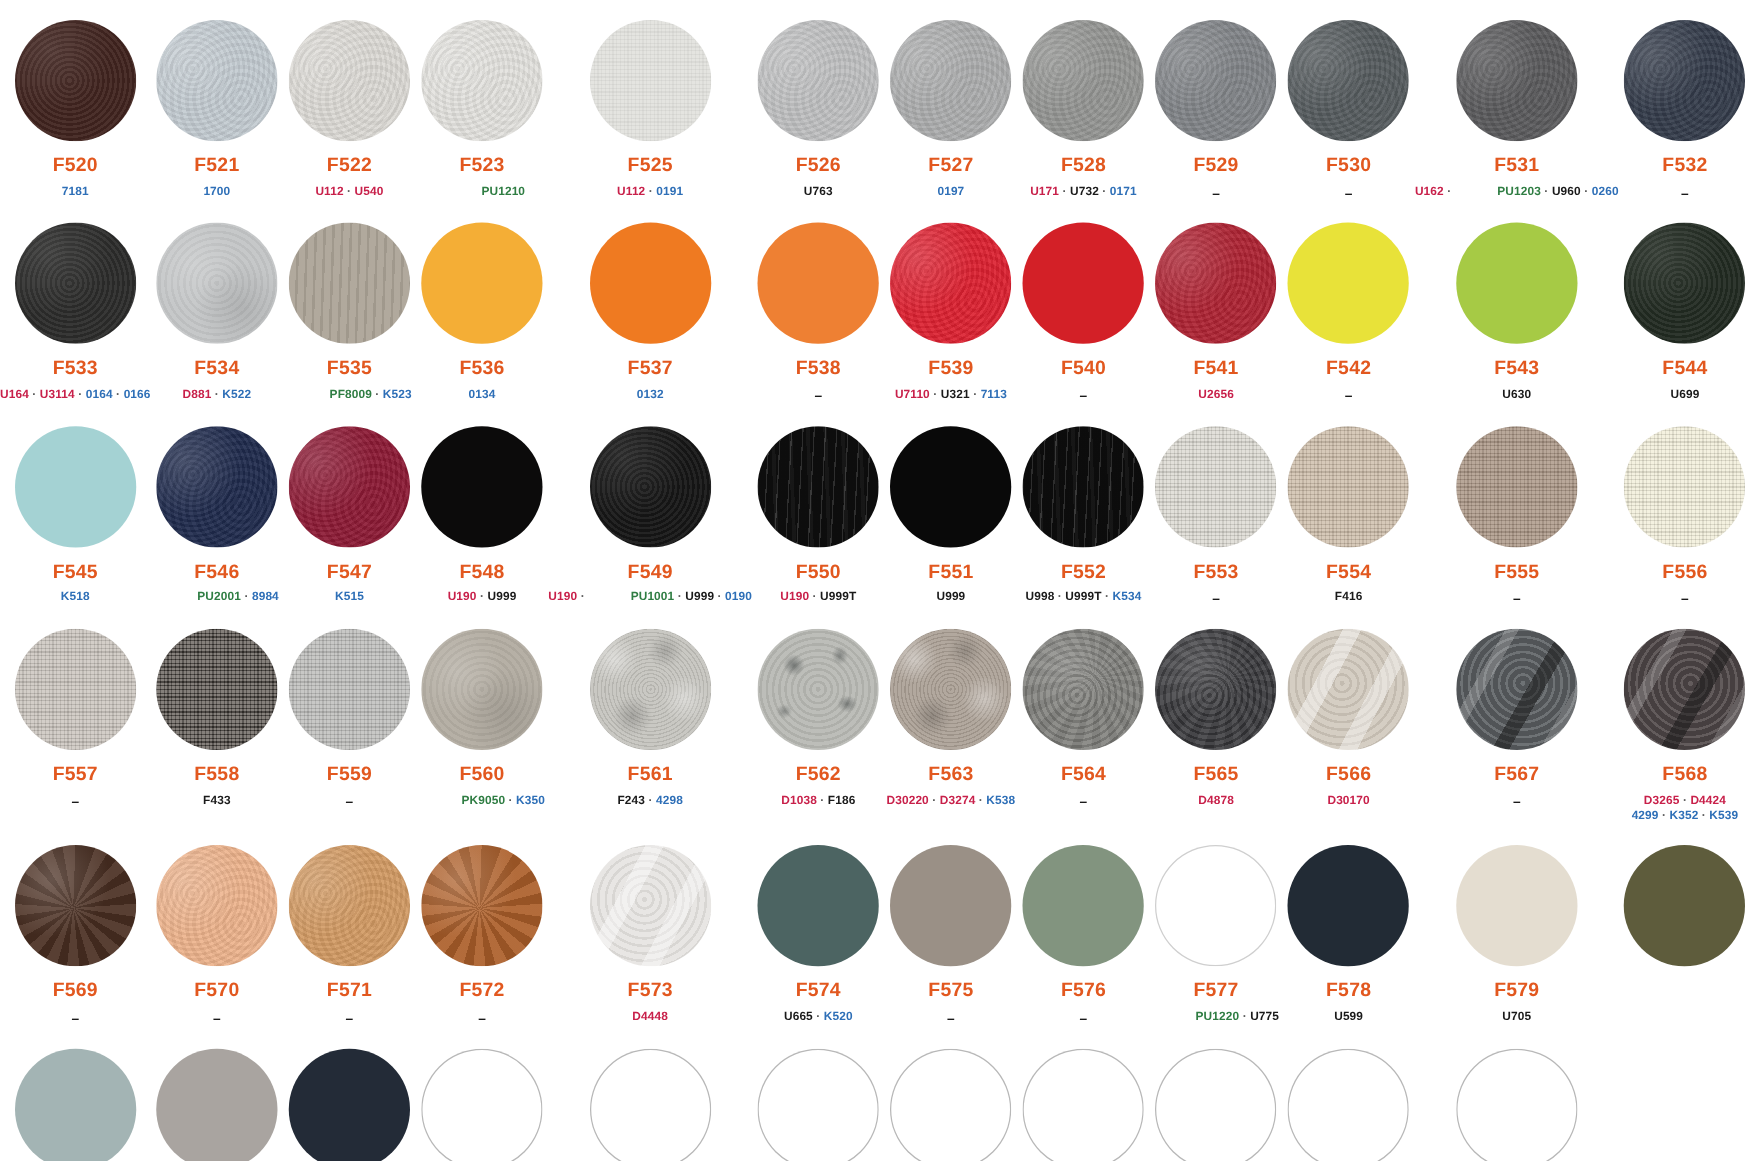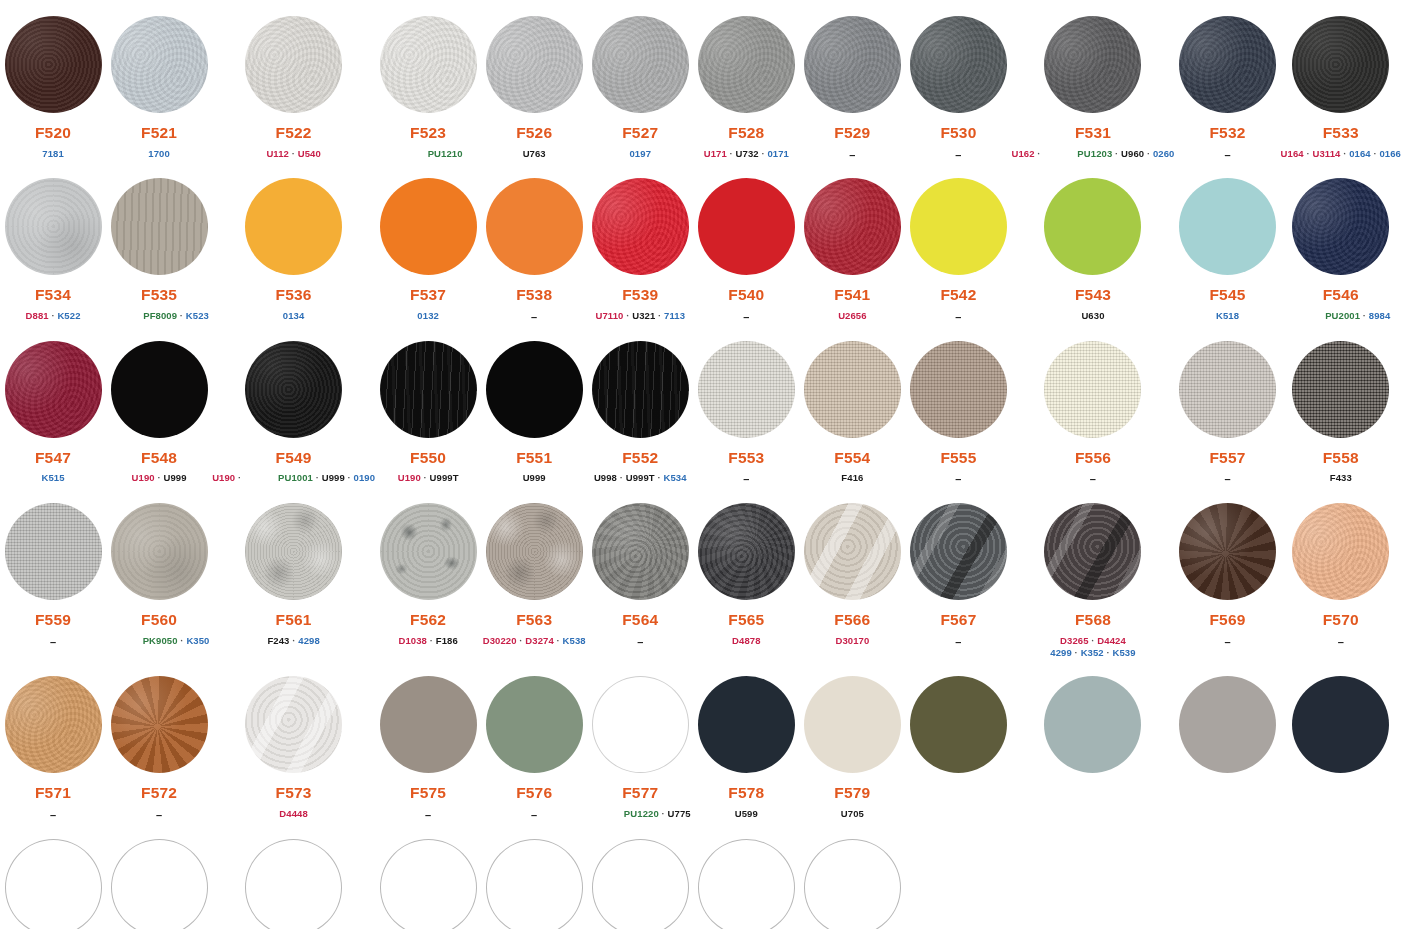--- a/index.html
+++ b/index.html
@@ -89,20 +89,27 @@
       </div>
     </div>
     <div class="cell">
       <div class="swatch" style="background-image: radial-gradient(circle at 22% 28%, rgba(255, 255, 255, 0.16), rgba(0, 0, 0, 0) 45%), repeating-radial-gradient(circle at 30% 40%, rgba(0, 0, 0, 0.05) 0px, rgba(0, 0, 0, 0.05) 2px, rgba(255, 255, 255, 0.05) 2px, rgba(255, 255, 255, 0.05) 4px), repeating-radial-gradient(circle at 70% 65%, rgba(0, 0, 0, 0.043) 0px, rgba(0, 0, 0, 0.043) 3px, rgba(255, 255, 255, 0.04) 3px, rgba(255, 255, 255, 0.04) 6px), linear-gradient(rgb(227, 226, 222), rgb(227, 226, 222));"></div>
       <div class="code">F523</div>
       <div class="refs">
         <div><span class="r-green">PU1210</span></div>
       </div>
     </div>
     <div class="cell">
+      <div class="swatch" style="background-image: repeating-linear-gradient(0deg, rgba(0, 0, 0, 0.043) 0px, rgba(0, 0, 0, 0.043) 1px, rgba(0, 0, 0, 0) 1px, rgba(0, 0, 0, 0) 3px), repeating-linear-gradient(90deg, rgba(0, 0, 0, 0.035) 0px, rgba(0, 0, 0, 0.035) 1px, rgba(0, 0, 0, 0) 1px, rgba(0, 0, 0, 0) 3px), linear-gradient(rgb(228, 228, 224), rgb(228, 228, 224));"></div>
+      <div class="code">F525</div>
+      <div class="refs">
+        <div><span class="r-red">U112</span><span class="sep"> · </span><span class="r-blue">0191</span></div>
+      </div>
+    </div>
+    <div class="cell">
       <div class="swatch" style="background-image: radial-gradient(circle at 22% 28%, rgba(255, 255, 255, 0.16), rgba(0, 0, 0, 0) 45%), repeating-radial-gradient(circle at 30% 40%, rgba(0, 0, 0, 0.05) 0px, rgba(0, 0, 0, 0.05) 2px, rgba(255, 255, 255, 0.05) 2px, rgba(255, 255, 255, 0.05) 4px), repeating-radial-gradient(circle at 70% 65%, rgba(0, 0, 0, 0.043) 0px, rgba(0, 0, 0, 0.043) 3px, rgba(255, 255, 255, 0.04) 3px, rgba(255, 255, 255, 0.04) 6px), linear-gradient(rgb(191, 192, 193), rgb(191, 192, 193));"></div>
       <div class="code">F526</div>
       <div class="refs">
         <div><span class="r-black">U763</span></div>
       </div>
     </div>
     <div class="cell">
       <div class="swatch" style="background-image: radial-gradient(circle at 22% 28%, rgba(255, 255, 255, 0.16), rgba(0, 0, 0, 0) 45%), repeating-radial-gradient(circle at 30% 40%, rgba(0, 0, 0, 0.05) 0px, rgba(0, 0, 0, 0.05) 2px, rgba(255, 255, 255, 0.05) 2px, rgba(255, 255, 255, 0.05) 4px), repeating-radial-gradient(circle at 70% 65%, rgba(0, 0, 0, 0.043) 0px, rgba(0, 0, 0, 0.043) 3px, rgba(255, 255, 255, 0.04) 3px, rgba(255, 255, 255, 0.04) 6px), linear-gradient(rgb(172, 173, 174), rgb(172, 173, 174));"></div>
       <div class="code">F527</div>
       <div class="refs">
@@ -215,20 +222,27 @@
       </div>
     </div>
     <div class="cell">
       <div class="swatch" style="background-image: linear-gradient(rgb(166, 202, 69), rgb(166, 202, 69));"></div>
       <div class="code">F543</div>
       <div class="refs">
         <div><span class="r-black">U630</span></div>
       </div>
     </div>
     <div class="cell">
+      <div class="swatch" style="background-image: radial-gradient(circle at 28% 25%, rgba(255, 255, 255, 0.1), rgba(0, 0, 0, 0) 50%), repeating-radial-gradient(circle at 45% 50%, rgba(255, 255, 255, 0.06) 0px, rgba(255, 255, 255, 0.06) 2px, rgba(0, 0, 0, 0.08) 2px, rgba(0, 0, 0, 0.08) 4px), linear-gradient(rgb(34, 43, 34), rgb(34, 43, 34));"></div>
+      <div class="code">F544</div>
+      <div class="refs">
+        <div><span class="r-black">U699</span></div>
+      </div>
+    </div>
+    <div class="cell">
       <div class="swatch" style="background-image: linear-gradient(rgb(164, 210, 211), rgb(164, 210, 211));"></div>
       <div class="code">F545</div>
       <div class="refs">
         <div><span class="r-blue">K518</span></div>
       </div>
     </div>
     <div class="cell">
       <div class="swatch" style="background-image: radial-gradient(circle at 22% 28%, rgba(255, 255, 255, 0.16), rgba(0, 0, 0, 0) 45%), repeating-radial-gradient(circle at 30% 40%, rgba(0, 0, 0, 0.05) 0px, rgba(0, 0, 0, 0.05) 2px, rgba(255, 255, 255, 0.05) 2px, rgba(255, 255, 255, 0.05) 4px), repeating-radial-gradient(circle at 70% 65%, rgba(0, 0, 0, 0.043) 0px, rgba(0, 0, 0, 0.043) 3px, rgba(255, 255, 255, 0.04) 3px, rgba(255, 255, 255, 0.04) 6px), linear-gradient(rgb(30, 42, 76), rgb(30, 42, 76));"></div>
       <div class="code">F546</div>
       <div class="refs">
@@ -416,20 +430,27 @@
       <div class="code">F572</div>
       <div class="refs">
         <div><span class="r-black dash">–</span></div>
       </div>
     </div>
     <div class="cell">
       <div class="swatch" style="background-image: linear-gradient(118deg, rgba(255, 255, 255, 0.55) 0px, rgba(255, 255, 255, 0.55) 12%, rgba(0, 0, 0, 0) 12%, rgba(0, 0, 0, 0) 30%, rgba(255, 255, 255, 0.45) 30%, rgba(255, 255, 255, 0.45) 40%, rgba(0, 0, 0, 0) 40%, rgba(0, 0, 0, 0) 62%, rgba(255, 255, 255, 0.4) 62%, rgba(255, 255, 255, 0.4) 72%, rgba(0, 0, 0, 0) 72%), repeating-radial-gradient(circle at 45% 45%, rgba(0, 0, 0, 0.06) 0px, rgba(0, 0, 0, 0.06) 2px, rgba(255, 255, 255, 0.12) 2px, rgba(255, 255, 255, 0.12) 6px), linear-gradient(rgb(229, 227, 224), rgb(229, 227, 224));"></div>
       <div class="code">F573</div>
       <div class="refs">
         <div><span class="r-red">D4448</span></div>
+      </div>
+    </div>
+    <div class="cell">
+      <div class="swatch" style="background-image: linear-gradient(rgb(76, 100, 98), rgb(76, 100, 98));"></div>
+      <div class="code">F574</div>
+      <div class="refs">
+        <div><span class="r-black">U665</span><span class="sep"> · </span><span class="r-blue">K520</span></div>
       </div>
     </div>
     <div class="cell">
       <div class="swatch" style="background-image: linear-gradient(rgb(154, 144, 134), rgb(154, 144, 134));"></div>
       <div class="code">F575</div>
       <div class="refs">
         <div><span class="r-black dash">–</span></div>
       </div>
     </div>
     <div class="cell">

